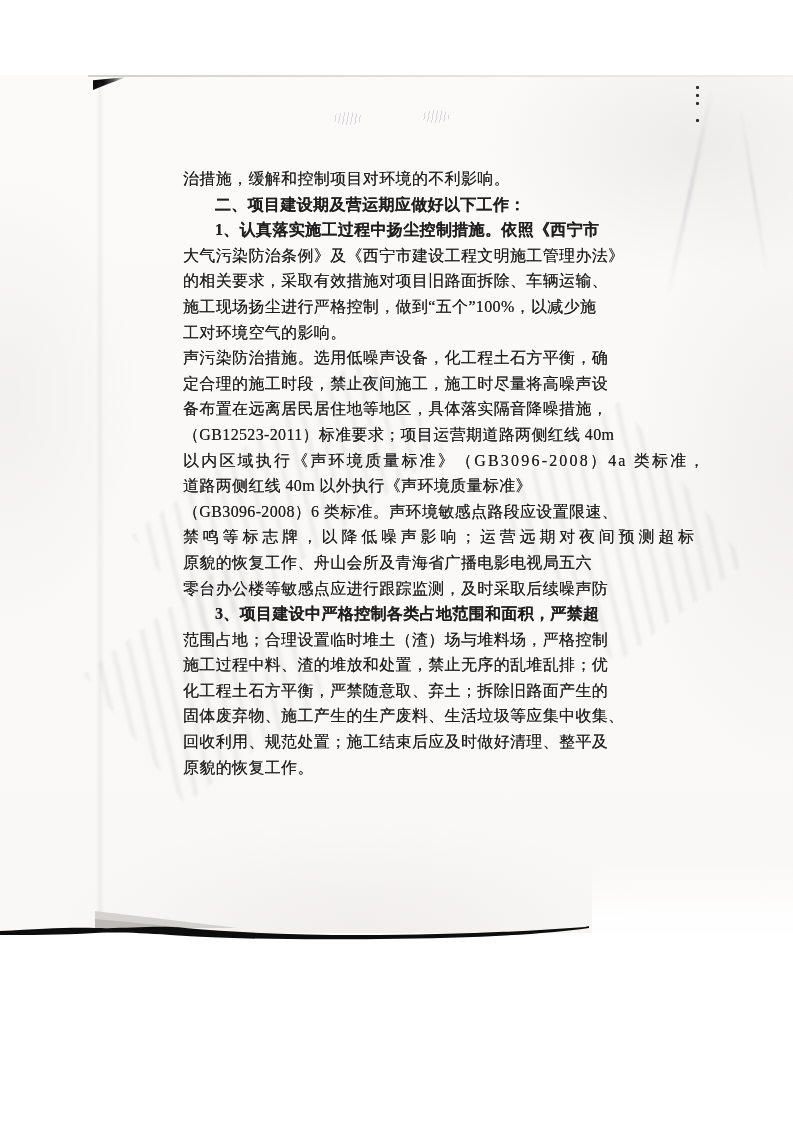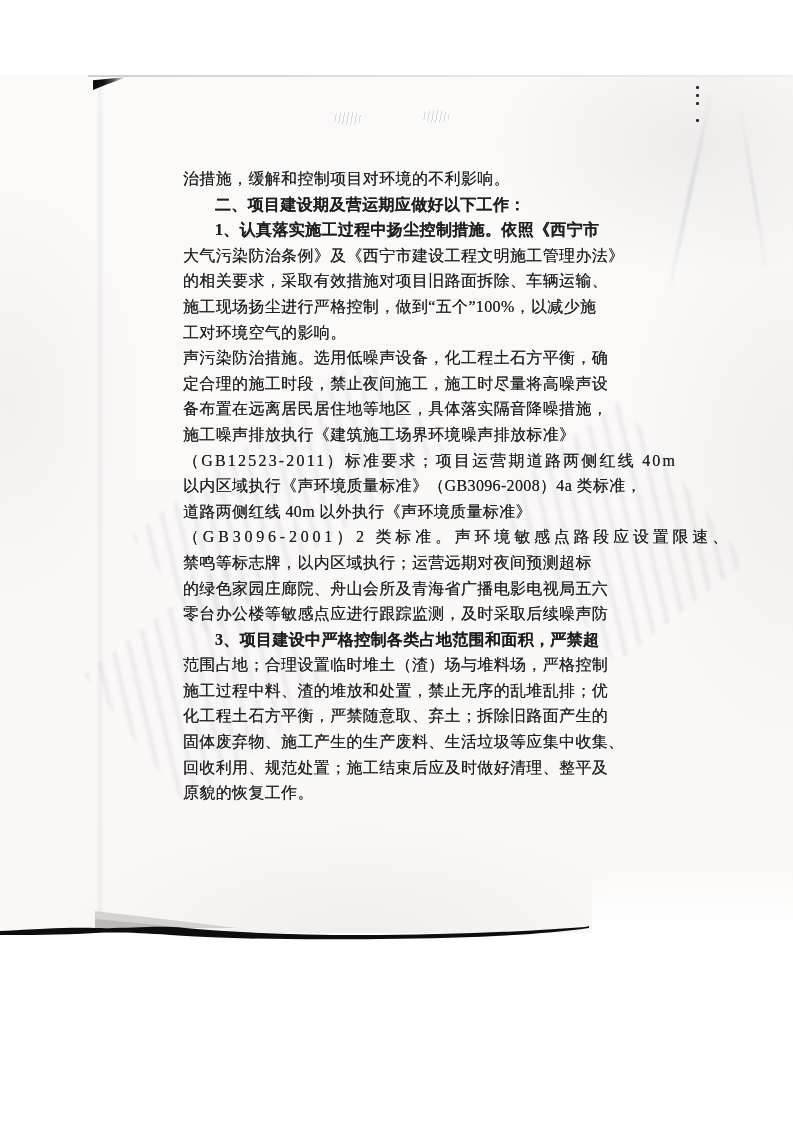--- a/index.html
+++ b/index.html
@@ -91,27 +91,26 @@
       <div class="line">治措施，缓解和控制项目对环境的不利影响。</div>
       <div class="line indent">二、项目建设期及营运期应做好以下工作：</div>
       <div class="line indent">1、认真落实施工过程中扬尘控制措施。依照《西宁市</div>
       <div class="line">大气污染防治条例》及《西宁市建设工程文明施工管理办法》</div>
       <div class="line">的相关要求，采取有效措施对项目旧路面拆除、车辆运输、</div>
       <div class="line">施工现场扬尘进行严格控制，做到“五个”100%，以减少施</div>
       <div class="line">工对环境空气的影响。</div>
       <div class="line">声污染防治措施。选用低噪声设备，化工程土石方平衡，确</div>
       <div class="line">定合理的施工时段，禁止夜间施工，施工时尽量将高噪声设</div>
       <div class="line">备布置在远离居民居住地等地区，具体落实隔音降噪措施，</div>
-      <div class="line">施工噪声排放执行《建筑施工场界环境噪声排放标准》</div>
       <div class="line">（GB12523-2011）标准要求；项目运营期道路两侧红线 40m</div>
       <div class="line">以内区域执行《声环境质量标准》（GB3096-2008）4a 类标准，</div>
       <div class="line">道路两侧红线 40m 以外执行《声环境质量标准》</div>
-      <div class="line">（GB3096-2001）2 类标准。声环境敏感点路段应设置限速、</div>
-      <div class="line">禁鸣等标志牌，以内区域执行；运营远期对夜间预测超标</div>
-      <div class="line">的绿色家园庄廊院、舟山会所及青海省广播电影电视局五六</div>
+      <div class="line">（GB3096-2008）6 类标准。声环境敏感点路段应设置限速、</div>
+      <div class="line">禁鸣等标志牌，以降低噪声影响；运营远期对夜间预测超标</div>
+      <div class="line">原貌的恢复工作、舟山会所及青海省广播电影电视局五六</div>
       <div class="line">零台办公楼等敏感点应进行跟踪监测，及时采取后续噪声防</div>
       <div class="line indent">3、项目建设中严格控制各类占地范围和面积，严禁超</div>
       <div class="line">范围占地；合理设置临时堆土（渣）场与堆料场，严格控制</div>
       <div class="line">施工过程中料、渣的堆放和处置，禁止无序的乱堆乱排；优</div>
       <div class="line">化工程土石方平衡，严禁随意取、弃土；拆除旧路面产生的</div>
       <div class="line">固体废弃物、施工产生的生产废料、生活垃圾等应集中收集、</div>
       <div class="line">回收利用、规范处置；施工结束后应及时做好清理、整平及</div>
       <div class="line">原貌的恢复工作。</div>
     </div>
 

